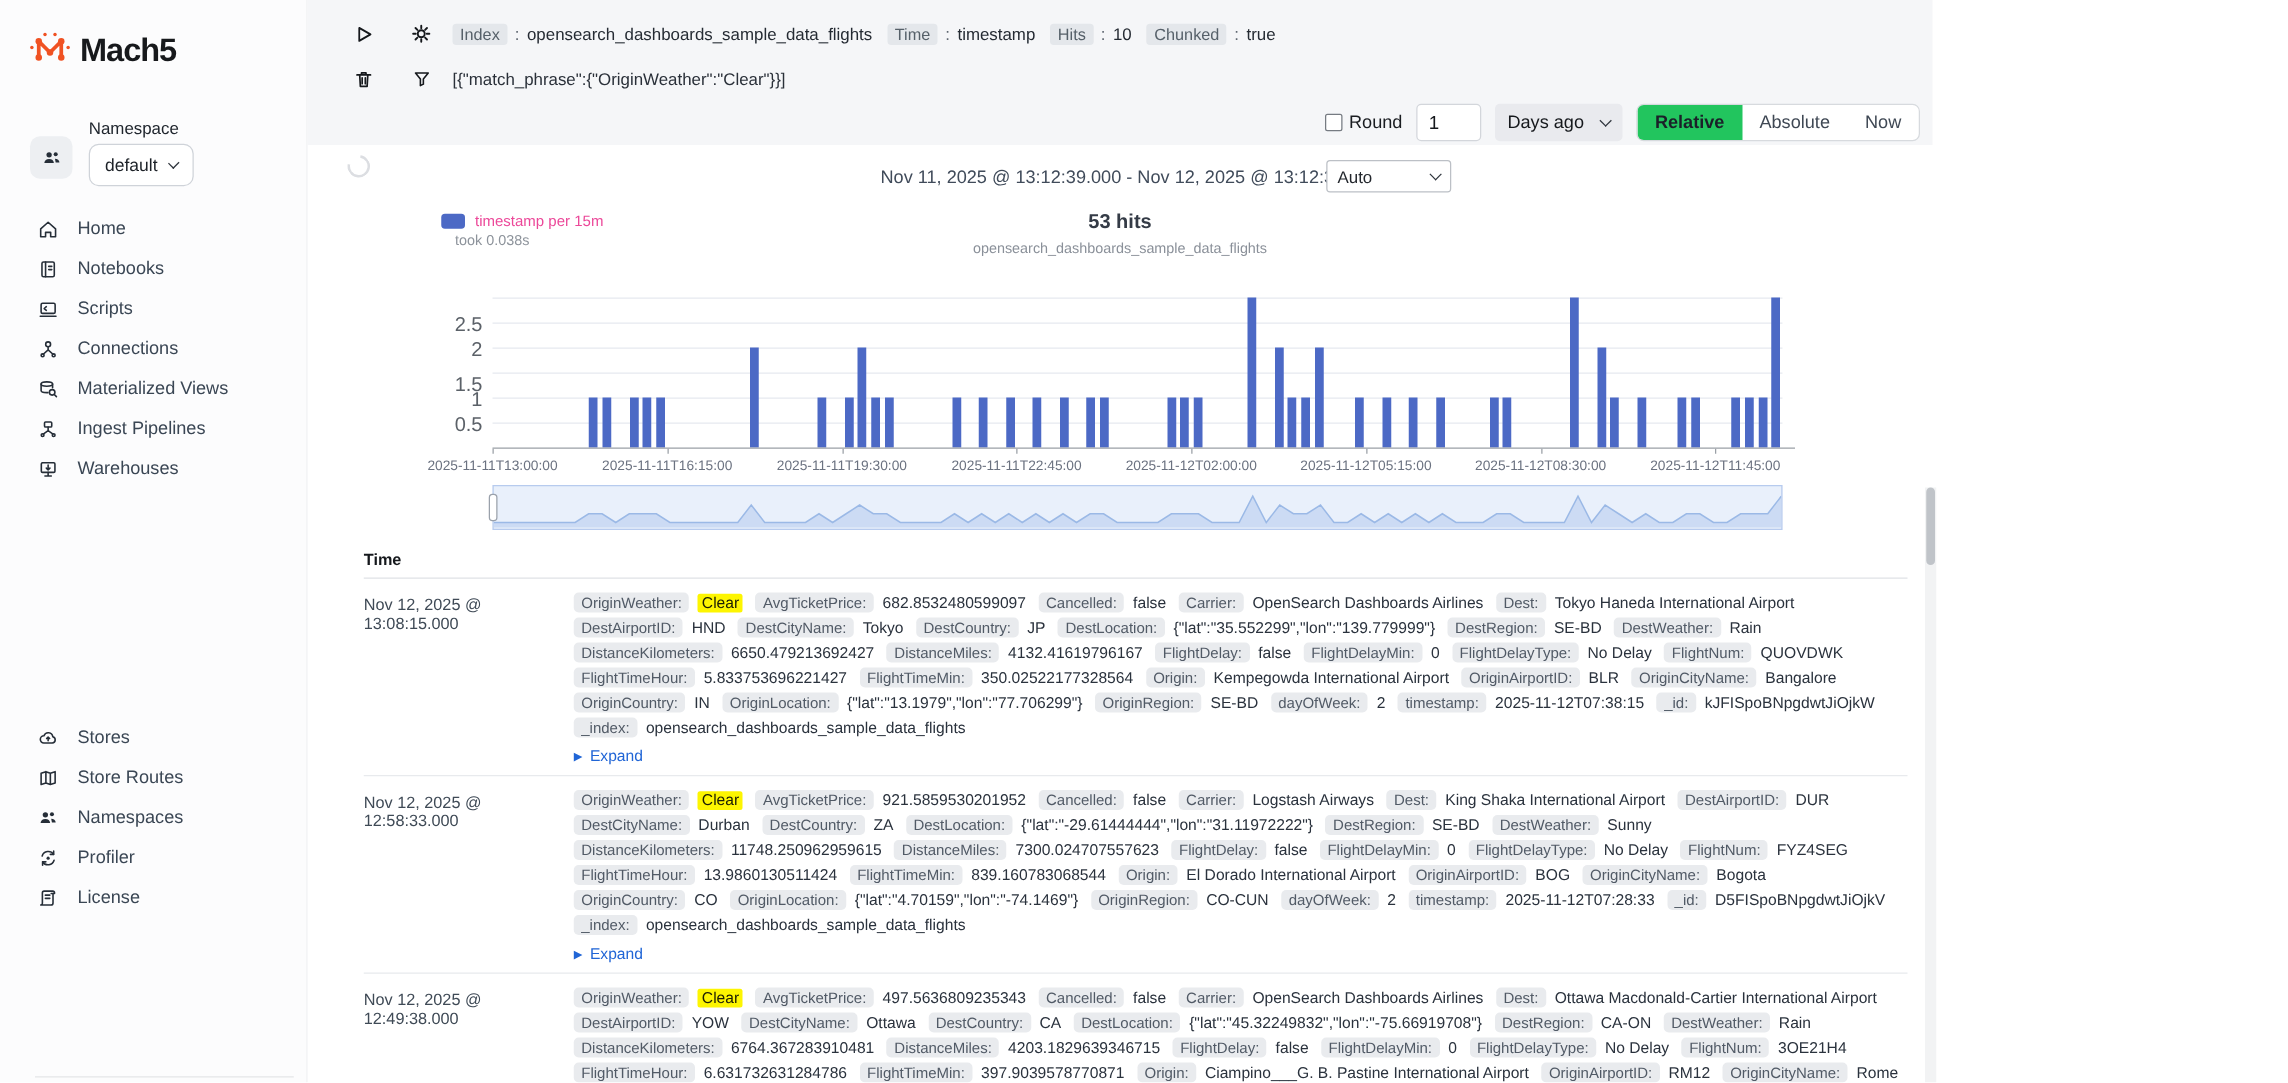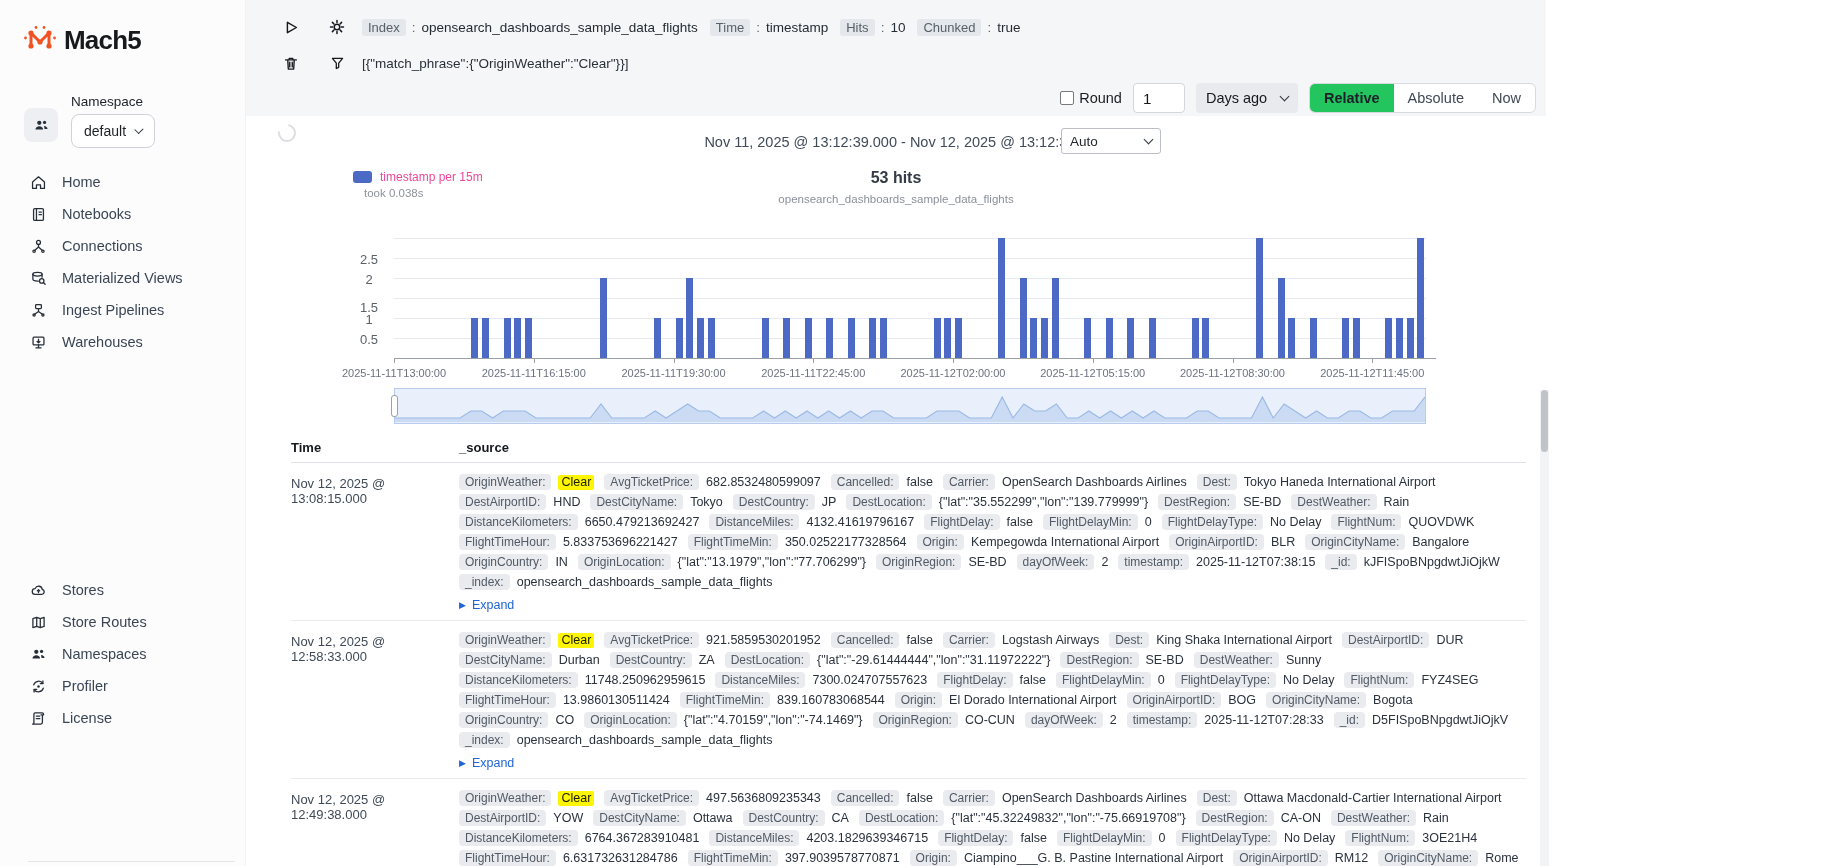--- a/index.html
+++ b/index.html
@@ -62,21 +62,21 @@
   
   .chartblock { position:relative; height:264px; }
   .legend { position:absolute; left:107px; top:2px; display:flex; align-items:center; gap:8px; }
   .legend-swatch { width:19px; height:12px; border-radius:3px; }
   .legend-label { font-size:12px; color:#ec4899; }
   .took { position:absolute; left:118px; top:19px; font-size:11.5px; color:#8d939b; }
   .hits { position:absolute; left:0; right:0; top:1px; text-align:center; font-size:16px; font-weight:bold; color:#343b46; }
   .chart-title { position:absolute; left:0; right:0; top:25px; text-align:center; font-size:11.5px; color:#8a9099; }
   .plot { position:absolute; left:148px; top:70px; width:1032px; height:120px; }
   .gridline { position:absolute; left:0; width:100%; border-top:1px solid #e6e9ef; }
-  .ytick { position:absolute; width:34px; text-align:center; font-size:13px; color:#5b6168; transform:translateY(-6px); }
+  .ytick { position:absolute; width:34px; text-align:right; font-size:16px; color:#5b6168; transform:translateY(-6px); }
   .bar { position:absolute; bottom:0; width:7px; }
   .xaxis { position:absolute; left:148px; top:190px; width:1042px; border-top:1.5px solid #9aa0a6; }
   .xtickmark { position:absolute; top:0; width:1px; height:4px; background:#9aa0a6; }
   .xlabel { position:absolute; top:8px; width:140px; margin-left:-70px; text-align:center; font-size:11px; color:#6b7280; }
   .brush { position:absolute; left:148px; top:220px; width:1032px; height:36px; background:#e9f0fb;
     border:1px solid #b7cbee; cursor:col-resize; }
   .brush svg { position:absolute; left:0; top:0; }
   .brush-handle { position:absolute; left:-4px; top:6px; width:7px; height:22px; background:#fff;
     border:1px solid #9aa1ab; border-radius:3px; cursor:ew-resize; }
 
@@ -152,20 +152,30 @@
           <span>Home</span>
         </div>
         <div class="side-item">
           <span class="sicon">
             <svg xmlns="http://www.w3.org/2000/svg" viewBox="0 0 20 20" width="17" height="17" fill="none" stroke="#262e38" stroke-width="1.5" stroke-linecap="round" stroke-linejoin="round">
               <rect x="4.2" y="3" width="11.6" height="14" rx="1.5"></rect>
               <path d="M7.6 3v14M10.6 7.2h2.8M10.6 10.2h2.8"></path>
             </svg>
           </span>
           <span>Notebooks</span>
+        </div>
+        <div class="side-item">
+          <span class="sicon">
+            <svg xmlns="http://www.w3.org/2000/svg" viewBox="0 0 20 20" width="17" height="17" fill="none" stroke="#262e38" stroke-width="1.5" stroke-linecap="round" stroke-linejoin="round">
+              <rect x="3.4" y="4.2" width="13.2" height="9.6" rx="1.4"></rect>
+              <path d="M2.6 16.4h14.8"></path>
+              <path d="M8.3 7.5 6.3 9.2l2 1.7"></path>
+            </svg>
+          </span>
+          <span>Scripts</span>
         </div>
         <div class="side-item">
           <span class="sicon">
             <svg xmlns="http://www.w3.org/2000/svg" viewBox="0 0 20 20" width="17" height="17" fill="none" stroke="#262e38" stroke-width="1.5" stroke-linecap="round" stroke-linejoin="round">
               <circle cx="10" cy="5.2" r="2.3"></circle>
               <path d="M10 7.5v3M10 10.5 5.4 14.6M10 10.5l4.6 4.1"></path>
               <circle cx="4.8" cy="15.6" r="1.4"></circle>
               <circle cx="15.2" cy="15.6" r="1.4"></circle>
             </svg>
           </span>
@@ -413,21 +423,20 @@
           <polygon id="brush-area" fill="#ccdbf4" points="0,33 0.0,29.0 10.8,29.0 21.7,29.0 32.5,29.0 43.4,29.0 54.2,29.0 65.1,29.0 75.9,22.0 86.7,22.0 97.6,29.0 108.4,22.0 119.3,22.0 130.1,22.0 140.9,29.0 151.8,29.0 162.6,29.0 173.5,29.0 184.3,29.0 195.2,29.0 206.0,15.0 216.8,29.0 227.7,29.0 238.5,29.0 249.4,29.0 260.2,22.0 271.1,29.0 281.9,22.0 292.7,15.0 303.6,22.0 314.4,22.0 325.3,29.0 336.1,29.0 346.9,29.0 357.8,29.0 368.6,22.0 379.5,29.0 390.3,22.0 401.2,29.0 412.0,22.0 422.8,29.0 433.7,22.0 444.5,29.0 455.4,22.0 466.2,29.0 477.1,22.0 487.9,22.0 498.7,29.0 509.6,29.0 520.4,29.0 531.3,29.0 542.1,22.0 552.9,22.0 563.8,22.0 574.6,29.0 585.5,29.0 596.3,29.0 607.2,8.0 618.0,29.0 628.8,15.0 639.7,22.0 650.5,22.0 661.4,15.0 672.2,29.0 683.1,29.0 693.9,22.0 704.7,29.0 715.6,22.0 726.4,29.0 737.3,22.0 748.1,29.0 758.9,22.0 769.8,29.0 780.6,29.0 791.5,29.0 802.3,22.0 813.2,22.0 824.0,29.0 834.8,29.0 845.7,29.0 856.5,29.0 867.4,8.0 878.2,29.0 889.1,15.0 899.9,22.0 910.7,29.0 921.6,22.0 932.4,29.0 943.3,29.0 954.1,22.0 964.9,22.0 975.8,29.0 986.6,29.0 997.5,22.0 1008.3,22.0 1019.2,22.0 1030.0,8.0 1030,33"></polygon>
           <polyline id="brush-line" fill="none" stroke="#9bb9e6" stroke-width="1.2" points="0.0,29.0 10.8,29.0 21.7,29.0 32.5,29.0 43.4,29.0 54.2,29.0 65.1,29.0 75.9,22.0 86.7,22.0 97.6,29.0 108.4,22.0 119.3,22.0 130.1,22.0 140.9,29.0 151.8,29.0 162.6,29.0 173.5,29.0 184.3,29.0 195.2,29.0 206.0,15.0 216.8,29.0 227.7,29.0 238.5,29.0 249.4,29.0 260.2,22.0 271.1,29.0 281.9,22.0 292.7,15.0 303.6,22.0 314.4,22.0 325.3,29.0 336.1,29.0 346.9,29.0 357.8,29.0 368.6,22.0 379.5,29.0 390.3,22.0 401.2,29.0 412.0,22.0 422.8,29.0 433.7,22.0 444.5,29.0 455.4,22.0 466.2,29.0 477.1,22.0 487.9,22.0 498.7,29.0 509.6,29.0 520.4,29.0 531.3,29.0 542.1,22.0 552.9,22.0 563.8,22.0 574.6,29.0 585.5,29.0 596.3,29.0 607.2,8.0 618.0,29.0 628.8,15.0 639.7,22.0 650.5,22.0 661.4,15.0 672.2,29.0 683.1,29.0 693.9,22.0 704.7,29.0 715.6,22.0 726.4,29.0 737.3,22.0 748.1,29.0 758.9,22.0 769.8,29.0 780.6,29.0 791.5,29.0 802.3,22.0 813.2,22.0 824.0,29.0 834.8,29.0 845.7,29.0 856.5,29.0 867.4,8.0 878.2,29.0 889.1,15.0 899.9,22.0 910.7,29.0 921.6,22.0 932.4,29.0 943.3,29.0 954.1,22.0 964.9,22.0 975.8,29.0 986.6,29.0 997.5,22.0 1008.3,22.0 1019.2,22.0 1030.0,8.0"></polyline>
         </svg>
         <span class="brush-handle"></span>
       </div>
     </div>
 
     <div class="tablewrap">
       <div class="thead">
         <span class="th">Time</span>
-        <span class="th">_source</span>
       </div>
       <div id="tbody">
           <div class="trow">
             <div class="tcell-time">Nov 12, 2025 @ 13:08:15.000</div>
             <div>
               <div class="fields">
                 <span class="pair">
                   <span class="fbadge">OriginWeather:</span>
                   <span class="fval hl">Clear</span>
                 </span>

